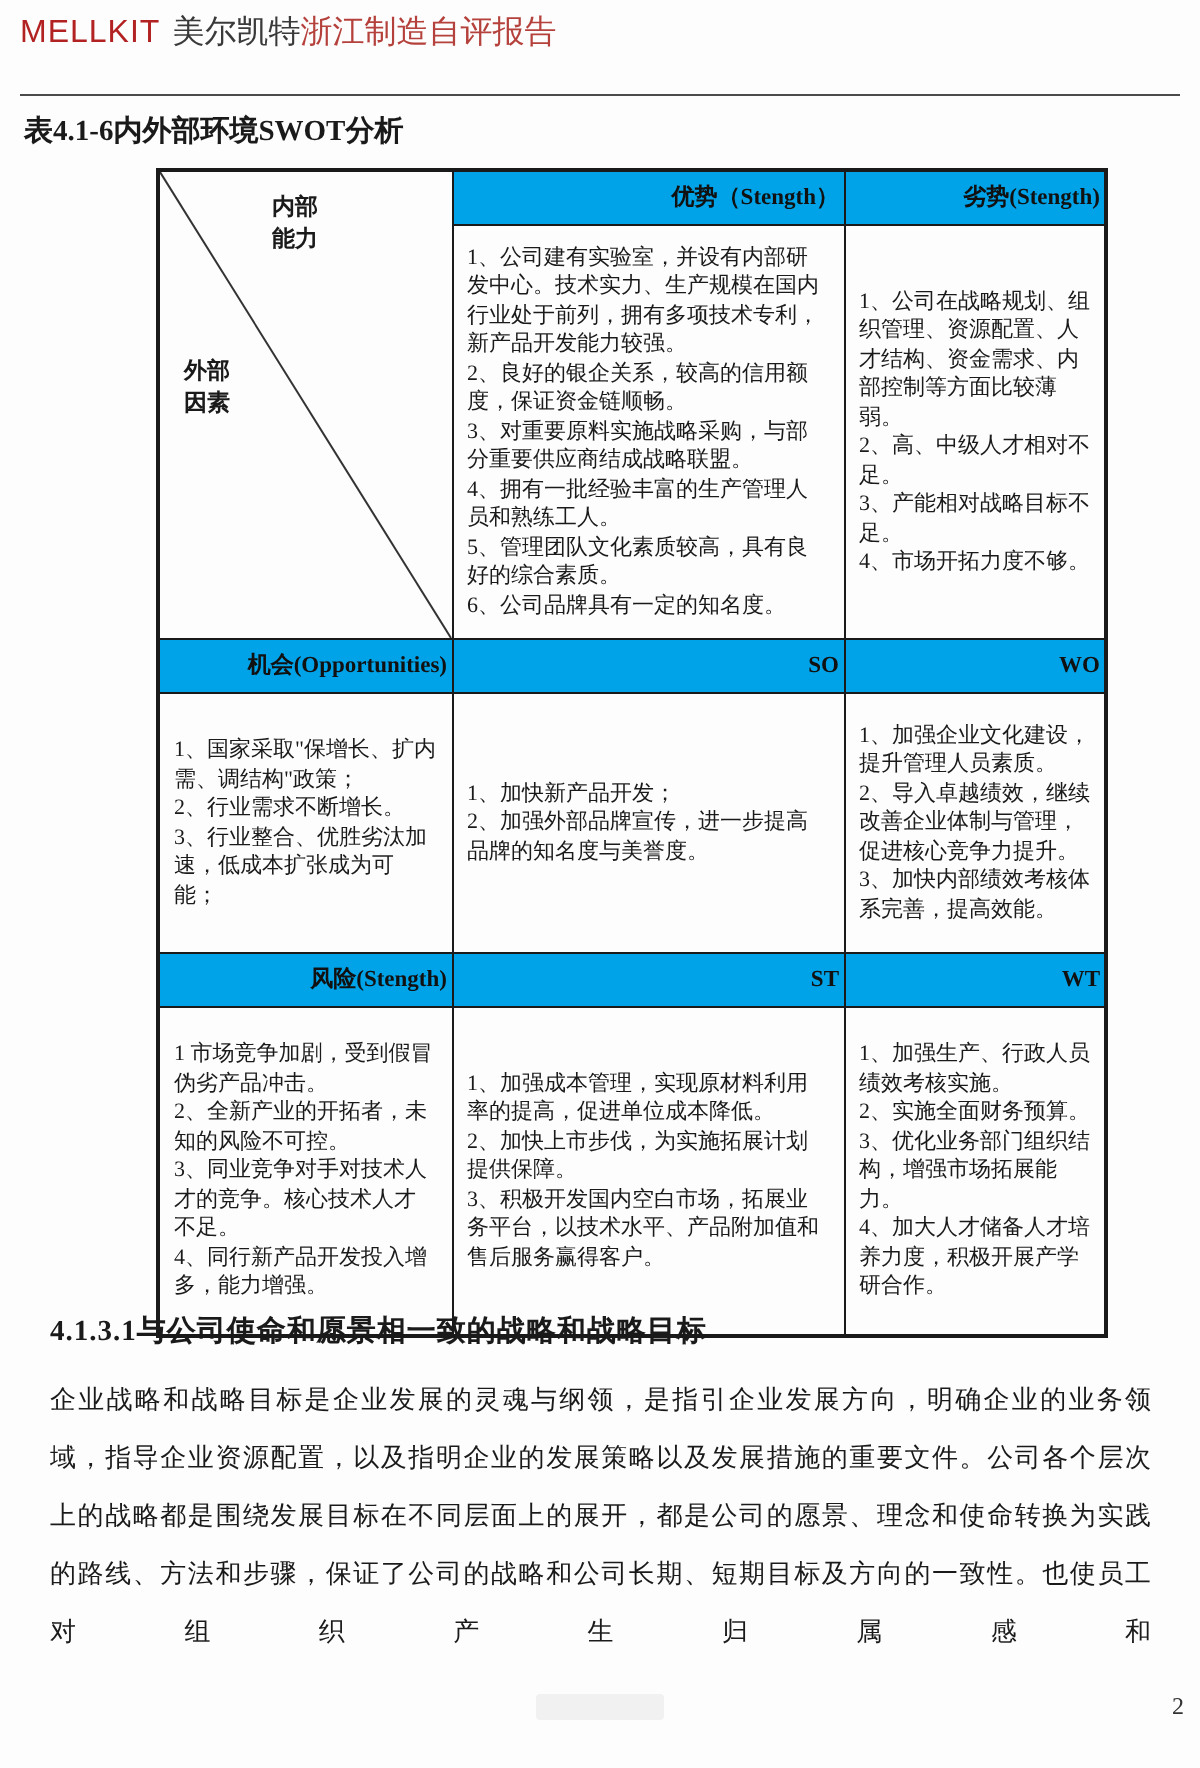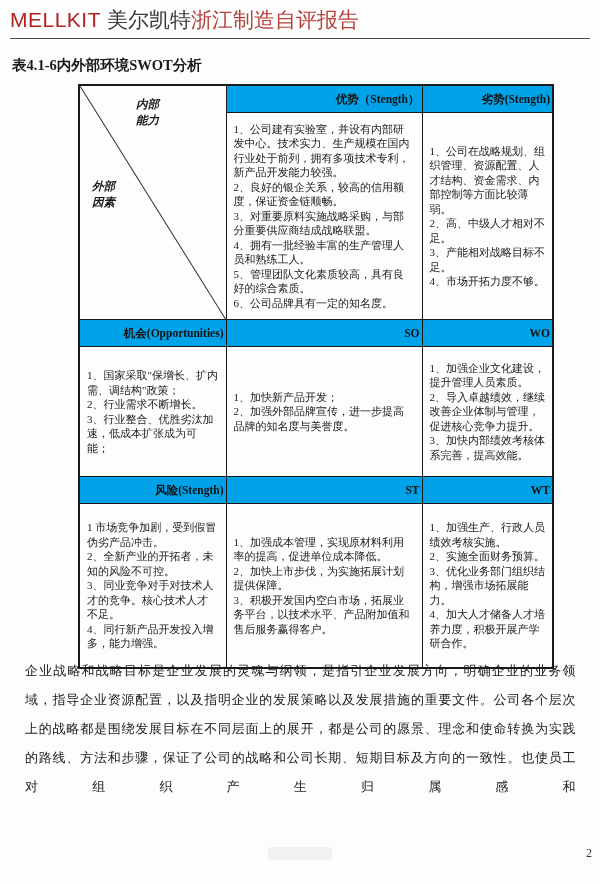--- a/index.html
+++ b/index.html
@@ -8,22 +8,22 @@
     width:600px;height:884px;
     background:#fdfdfd;
     font-family:"Liberation Serif","DejaVu Serif",serif;
     color:#1a1a1a;
     overflow:hidden;
   }
   
   .doc-header{
     position:absolute;top:6px;left:10px;right:10px;
     border-bottom:1px solid #4a4a4a;
-    padding-bottom:4px;
-    font-size:21px;
+    padding-bottom:20px;
+    font-size:16px;
     white-space:nowrap;
   }
   .brand{
     font-family:"Liberation Sans","DejaVu Sans",sans-serif;
     color:var(--brand-red);
     letter-spacing:.5px;
   }
   .brand-company{color:#3a3a3a;margin-left:6px;}
   .brand-report{color:var(--title-red);}
   
@@ -60,21 +60,21 @@
   }
   .col-1{width:147px;}
   .col-2{width:196px;}
   .col-3{width:131px;}
   .pre{white-space:pre-line;}
   
   td.corner{position:relative;padding:0;height:auto;}
   td.corner svg{position:absolute;top:0;left:0;width:100%;height:100%;}
   .corner-label{
     position:absolute;
-    font-weight:bold;font-style:italic;
+    font-weight:bold;
     font-size:11.5px;line-height:16px;
     white-space:pre-line;
   }
   .corner-internal{top:10px;left:56px;}
   .corner-external{top:92px;left:12px;}
   .row-strength td{height:198px;}
   .row-opp td{height:121px;}
   .row-threat td{height:155px;}
   
   .sections{position:absolute;top:656px;left:25px;right:24px;}
@@ -177,19 +177,20 @@
 3、积极开发国内空白市场，拓展业务平台，以技术水平、产品附加值和售后服务赢得客户。</td>
       <td class="pre">1、加强生产、行政人员绩效考核实施。
 2、实施全面财务预算。
 3、优化业务部门组织结构，增强市场拓展能力。
 4、加大人才储备人才培养力度，积极开展产学研合作。</td>
     </tr>
   </tbody>
     </table>
 
   <div class="sections">
+    <div class="sec-h2">4.1.3.1与公司使命和愿景相一致的战略和战略目标</div>
     <p class="sec-body">企业战略和战略目标是企业发展的灵魂与纲领，是指引企业发展方向，明确企业的业务领域，指导企业资源配置，以及指明企业的发展策略以及发展措施的重要文件。公司各个层次上的战略都是围绕发展目标在不同层面上的展开，都是公司的愿景、理念和使命转换为实践的路线、方法和步骤，保证了公司的战略和公司长期、短期目标及方向的一致性。也使员工对组织产生归属感和</p>
   </div>
 
   <div class="footer-smudge"></div>
   <div class="page-number">2</div>
 
 </div>
 
 </body></html>

